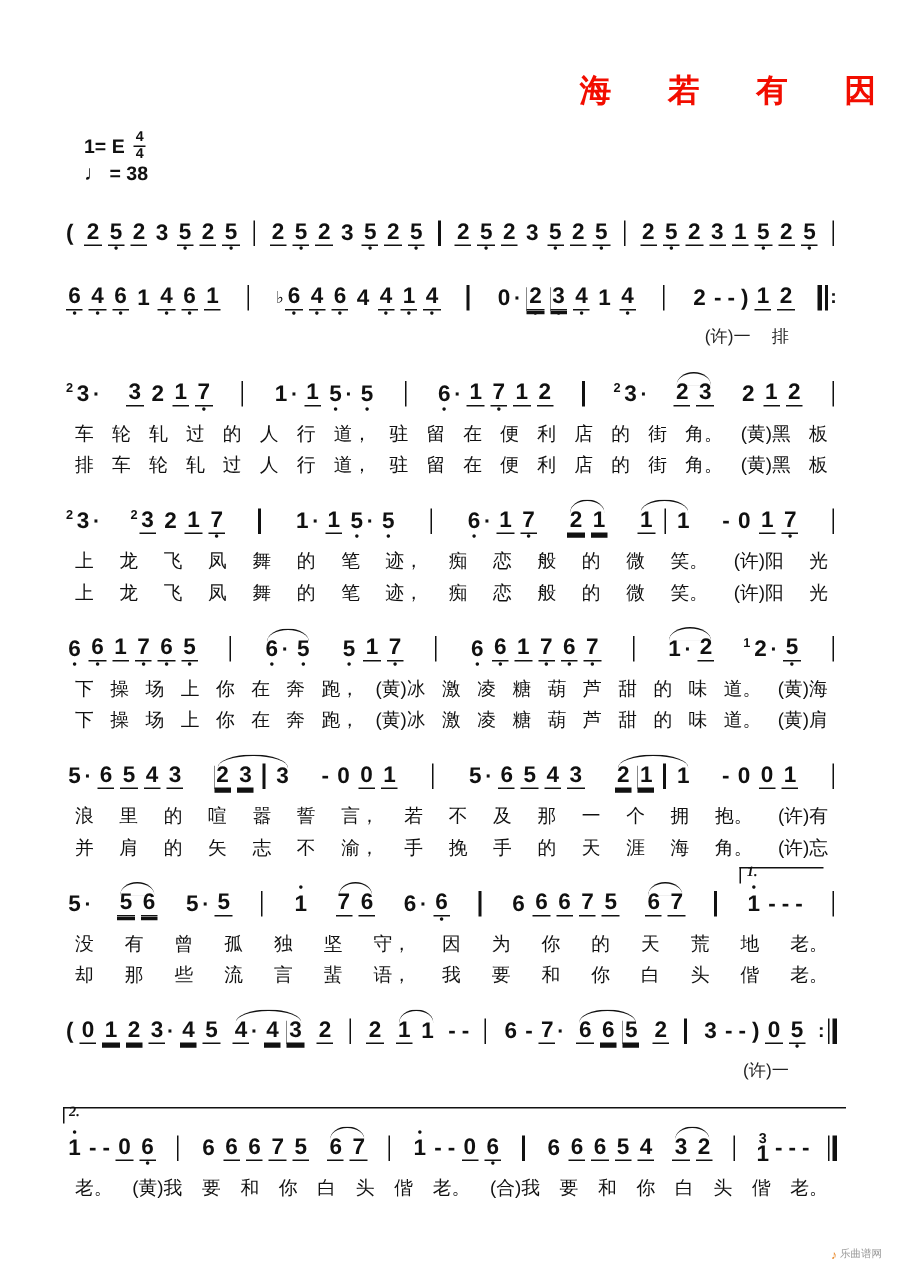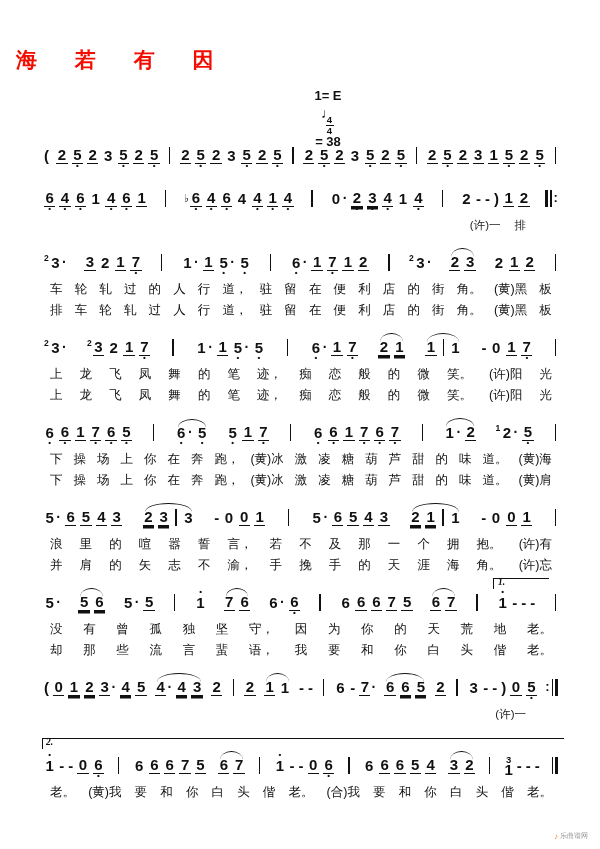--- a/index.html
+++ b/index.html
@@ -1,21 +1,21 @@
 <!DOCTYPE html>
 <html><head>
 <meta charset="utf-8">
 <style>
   html,body{margin:0;padding:0;background:#fff;}
   .page{position:relative;width:600px;height:849px;background:#ffffff;overflow:hidden;
         font-family:"Liberation Sans","DejaVu Sans",sans-serif;color:#111;}
-  .title{margin-top:46px;text-align:left;font-size:21px;font-weight:bold;
+  .title{margin-top:46px;text-align:right;font-size:21px;font-weight:bold;
          letter-spacing:16px;color:#f20d00;text-indent:16px;}
   .meta{margin:14px 0 0 56px;font-size:13px;font-weight:bold;line-height:15px;}
-  .meta-row{display:flex;align-items:center;gap:13px;height:18px;flex-direction:column;}
+  .meta-row{display:flex;align-items:center;gap:3px;height:18px;}
   .frac{display:inline-flex;flex-direction:column;align-items:center;font-size:9.5px;line-height:8px;margin-left:3px;}
   .frac-line{width:8px;height:1px;background:#111;margin:1px 0;}
   .tempo-note{font-size:14px;}
   .score{margin:16px 40px 0 42px;}
   .system{margin-bottom:13px;}
   .notes-row{display:flex;justify-content:space-between;align-items:center;min-height:30px;}
   .grp{display:inline-flex;align-items:center;position:relative;padding:0 2px;gap:4px;}
   .grp.arc::before{content:"";position:absolute;left:4px;right:4px;top:-1px;height:8px;
         border-top:1.4px solid #111;border-radius:50%/100% 100% 0 0;}
   .tok{display:inline-flex;align-items:center;}

